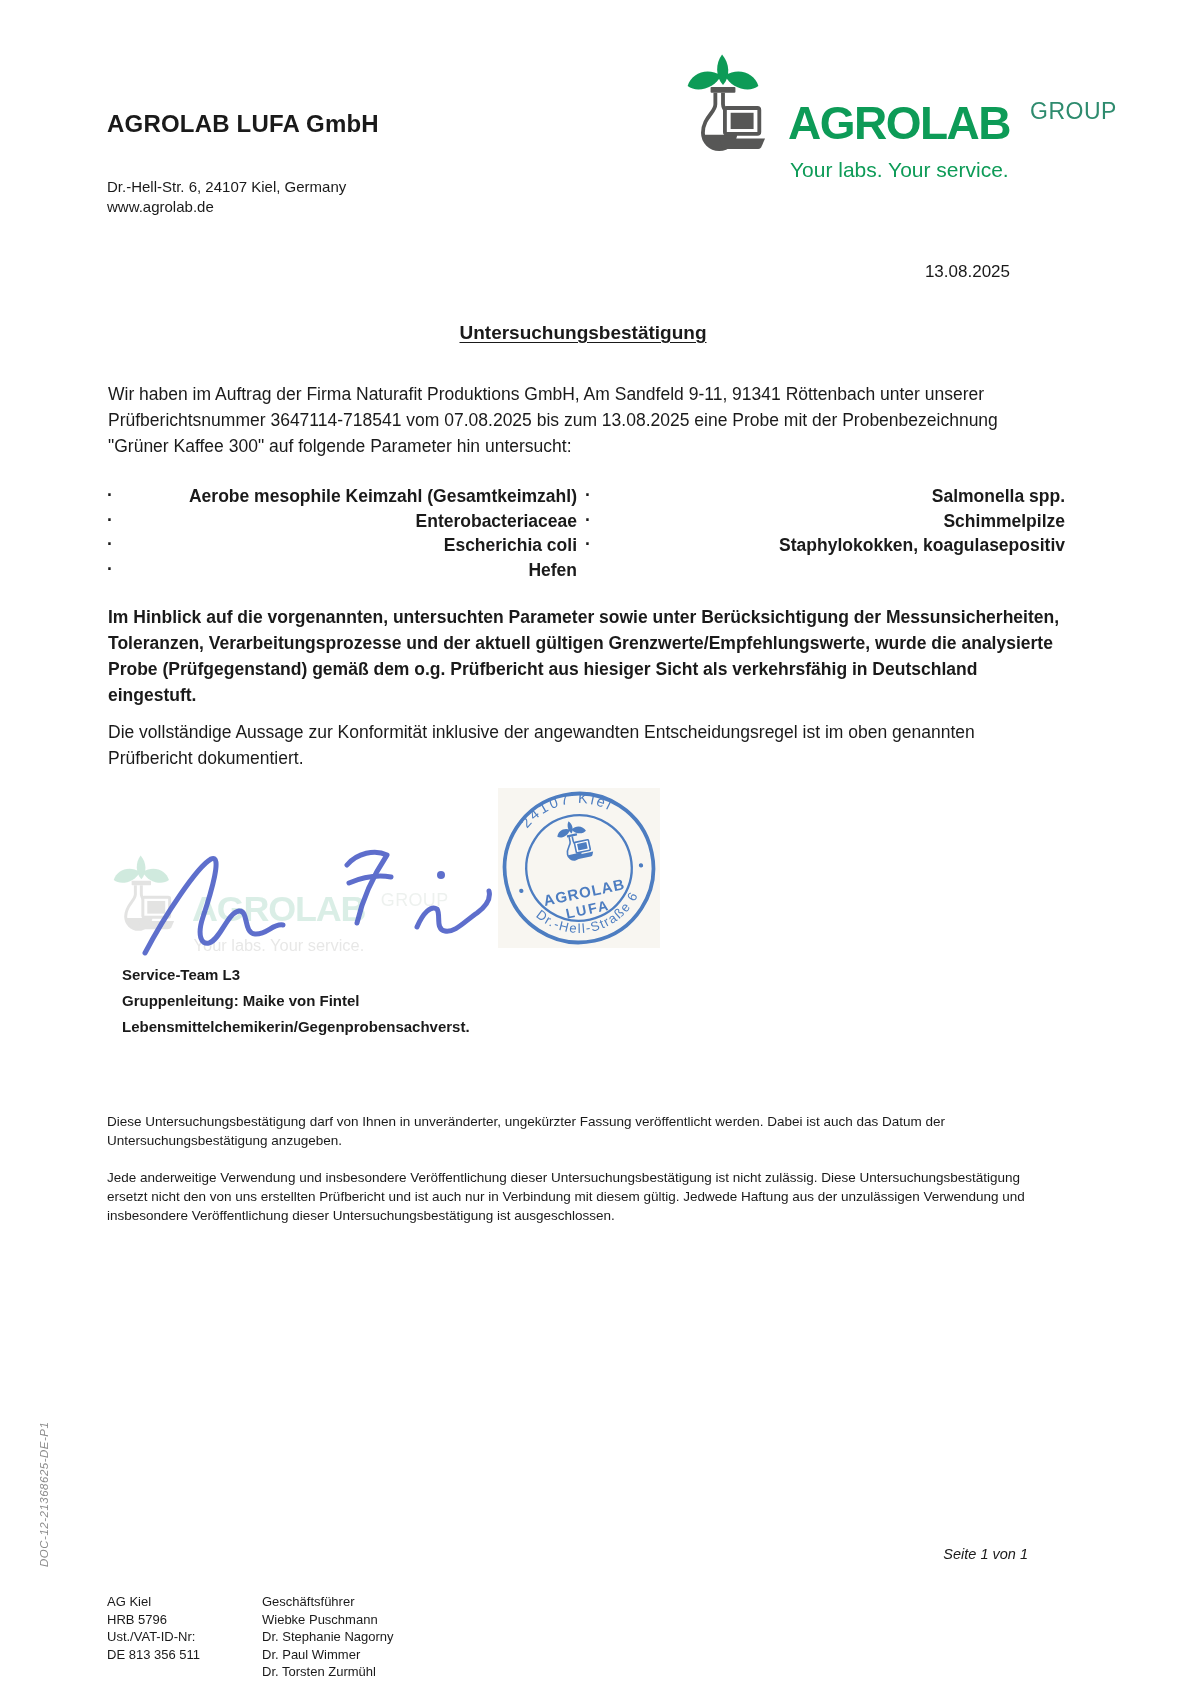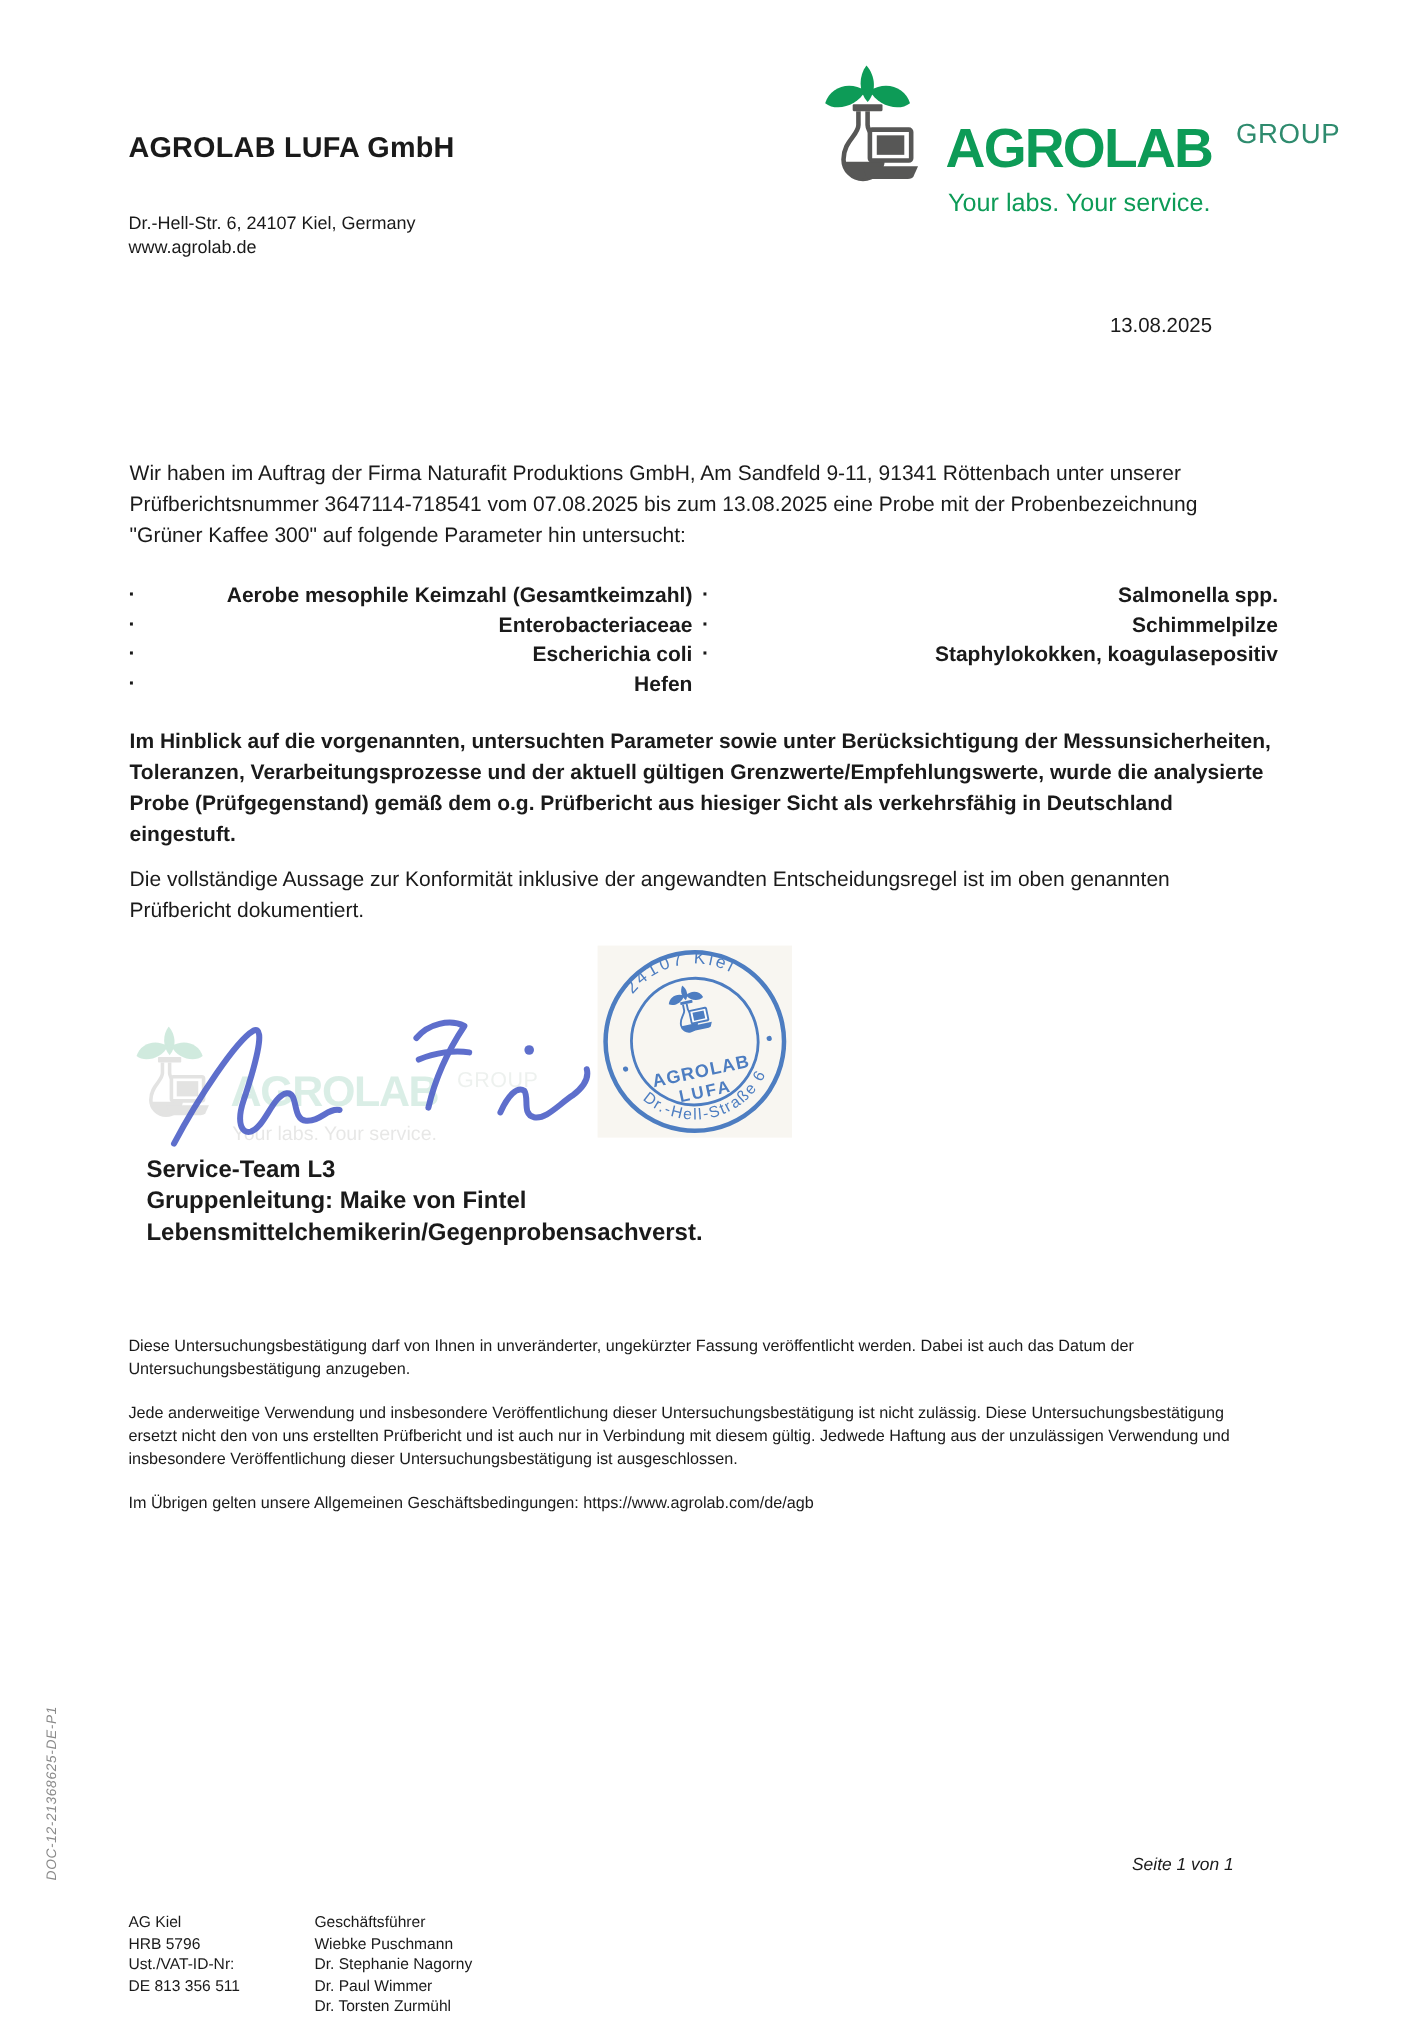--- a/index.html
+++ b/index.html
@@ -32,21 +32,21 @@
   .bullets{position:absolute;top:484px;margin:0;padding:0;list-style:none;font-size:17.5px;font-weight:bold;line-height:24.5px;text-align:right;}
   .bullets-left{left:107px;width:470px;}
   .bullets-right{left:585px;width:480px;}
   .bullets li{position:relative;padding-left:17px;}
   .bullets li::before{content:"\00B7";position:absolute;left:0;top:-1px;font-weight:bold;}
   
   .sig-svg{position:absolute;left:135px;top:835px;width:390px;height:125px;z-index:3;}
   .stamp-box{position:absolute;left:498px;top:788px;width:162px;height:160px;background:#f8f6f1;z-index:2;}
   .stamp-svg{width:162px;height:160px;transform:rotate(-12deg);opacity:0.92;}
   .stamp-arc{font-family:"Liberation Sans", sans-serif;}
-  .signer{position:absolute;left:122px;top:962px;font-size:20px;font-weight:bold;line-height:26px;z-index:4;}
+  .signer{position:absolute;left:122px;top:962px;font-size:15px;font-weight:bold;line-height:26px;z-index:4;}
   
   .legal{position:absolute;left:107px;top:1112px;width:955px;font-size:13.5px;line-height:19px;}
   .legal p{margin:0 0 18px 0;}
   
   .page-num{position:absolute;right:140px;top:1546px;font-size:14.5px;font-style:italic;}
   .foot-col{position:absolute;top:1593px;font-size:13px;line-height:17.5px;}
   .foot-col1{left:107px;}
   .foot-col2{left:262px;}
   .doc-id{position:absolute;left:38px;top:1567px;transform:rotate(-90deg);transform-origin:0 0;font-size:11.5px;font-style:italic;color:#8a8a8a;letter-spacing:0.5px;white-space:nowrap;}
 </style>
@@ -78,20 +78,21 @@
   <div class="lockup header-logo">
     <svg class="logo-icon">
         <use href="#agrolab-ico"></use>
       </svg>
     <div class="brand">AGROLAB</div>
     <div class="group">GROUP</div>
     <div class="tagline">Your labs. Your service.</div>
   </div>
 
   <div class="date">13.08.2025</div>
+  <div class="title">Untersuchungsbestätigung</div>
 
   <div class="para intro">Wir haben im Auftrag der Firma Naturafit Produktions GmbH, Am Sandfeld 9-11, 91341 Röttenbach unter unserer Prüfberichtsnummer 3647114-718541 vom 07.08.2025 bis zum 13.08.2025 eine Probe mit der Probenbezeichnung "Grüner Kaffee 300" auf folgende Parameter hin untersucht:</div>
 
   <ul class="bullets bullets-left">
     <li>Aerobe mesophile Keimzahl (Gesamtkeimzahl)</li>
     <li>Enterobacteriaceae</li>
     <li>Escherichia coli</li>
     <li>Hefen</li>
   </ul>
   <ul class="bullets bullets-right">
@@ -150,21 +151,20 @@
 
   <div class="signer">
     <div>Service-Team L3</div>
     <div>Gruppenleitung: Maike von Fintel</div>
     <div>Lebensmittelchemikerin/Gegenprobensachverst.</div>
   </div>
 
   <div class="legal">
     <p>Diese Untersuchungsbestätigung darf von Ihnen in unveränderter, ungekürzter Fassung veröffentlicht werden. Dabei ist auch das Datum der Untersuchungsbestätigung anzugeben.</p>
     <p>Jede anderweitige Verwendung und insbesondere Veröffentlichung dieser Untersuchungsbestätigung ist nicht zulässig. Diese Untersuchungsbestätigung ersetzt nicht den von uns erstellten Prüfbericht und ist auch nur in Verbindung mit diesem gültig. Jedwede Haftung aus der unzulässigen Verwendung und insbesondere Veröffentlichung dieser Untersuchungsbestätigung ist ausgeschlossen.</p>
-    <p>Im Übrigen gelten unsere Allgemeinen Geschäftsbedingungen: https://www.agrolab.com/de/agb</p>
   </div>
 
   <div class="page-num">Seite 1 von 1</div>
 
   <div class="foot-col foot-col1">
     <div>AG Kiel</div>
     <div>HRB 5796</div>
     <div>Ust./VAT-ID-Nr:</div>
     <div>DE 813 356 511</div>
   </div>

